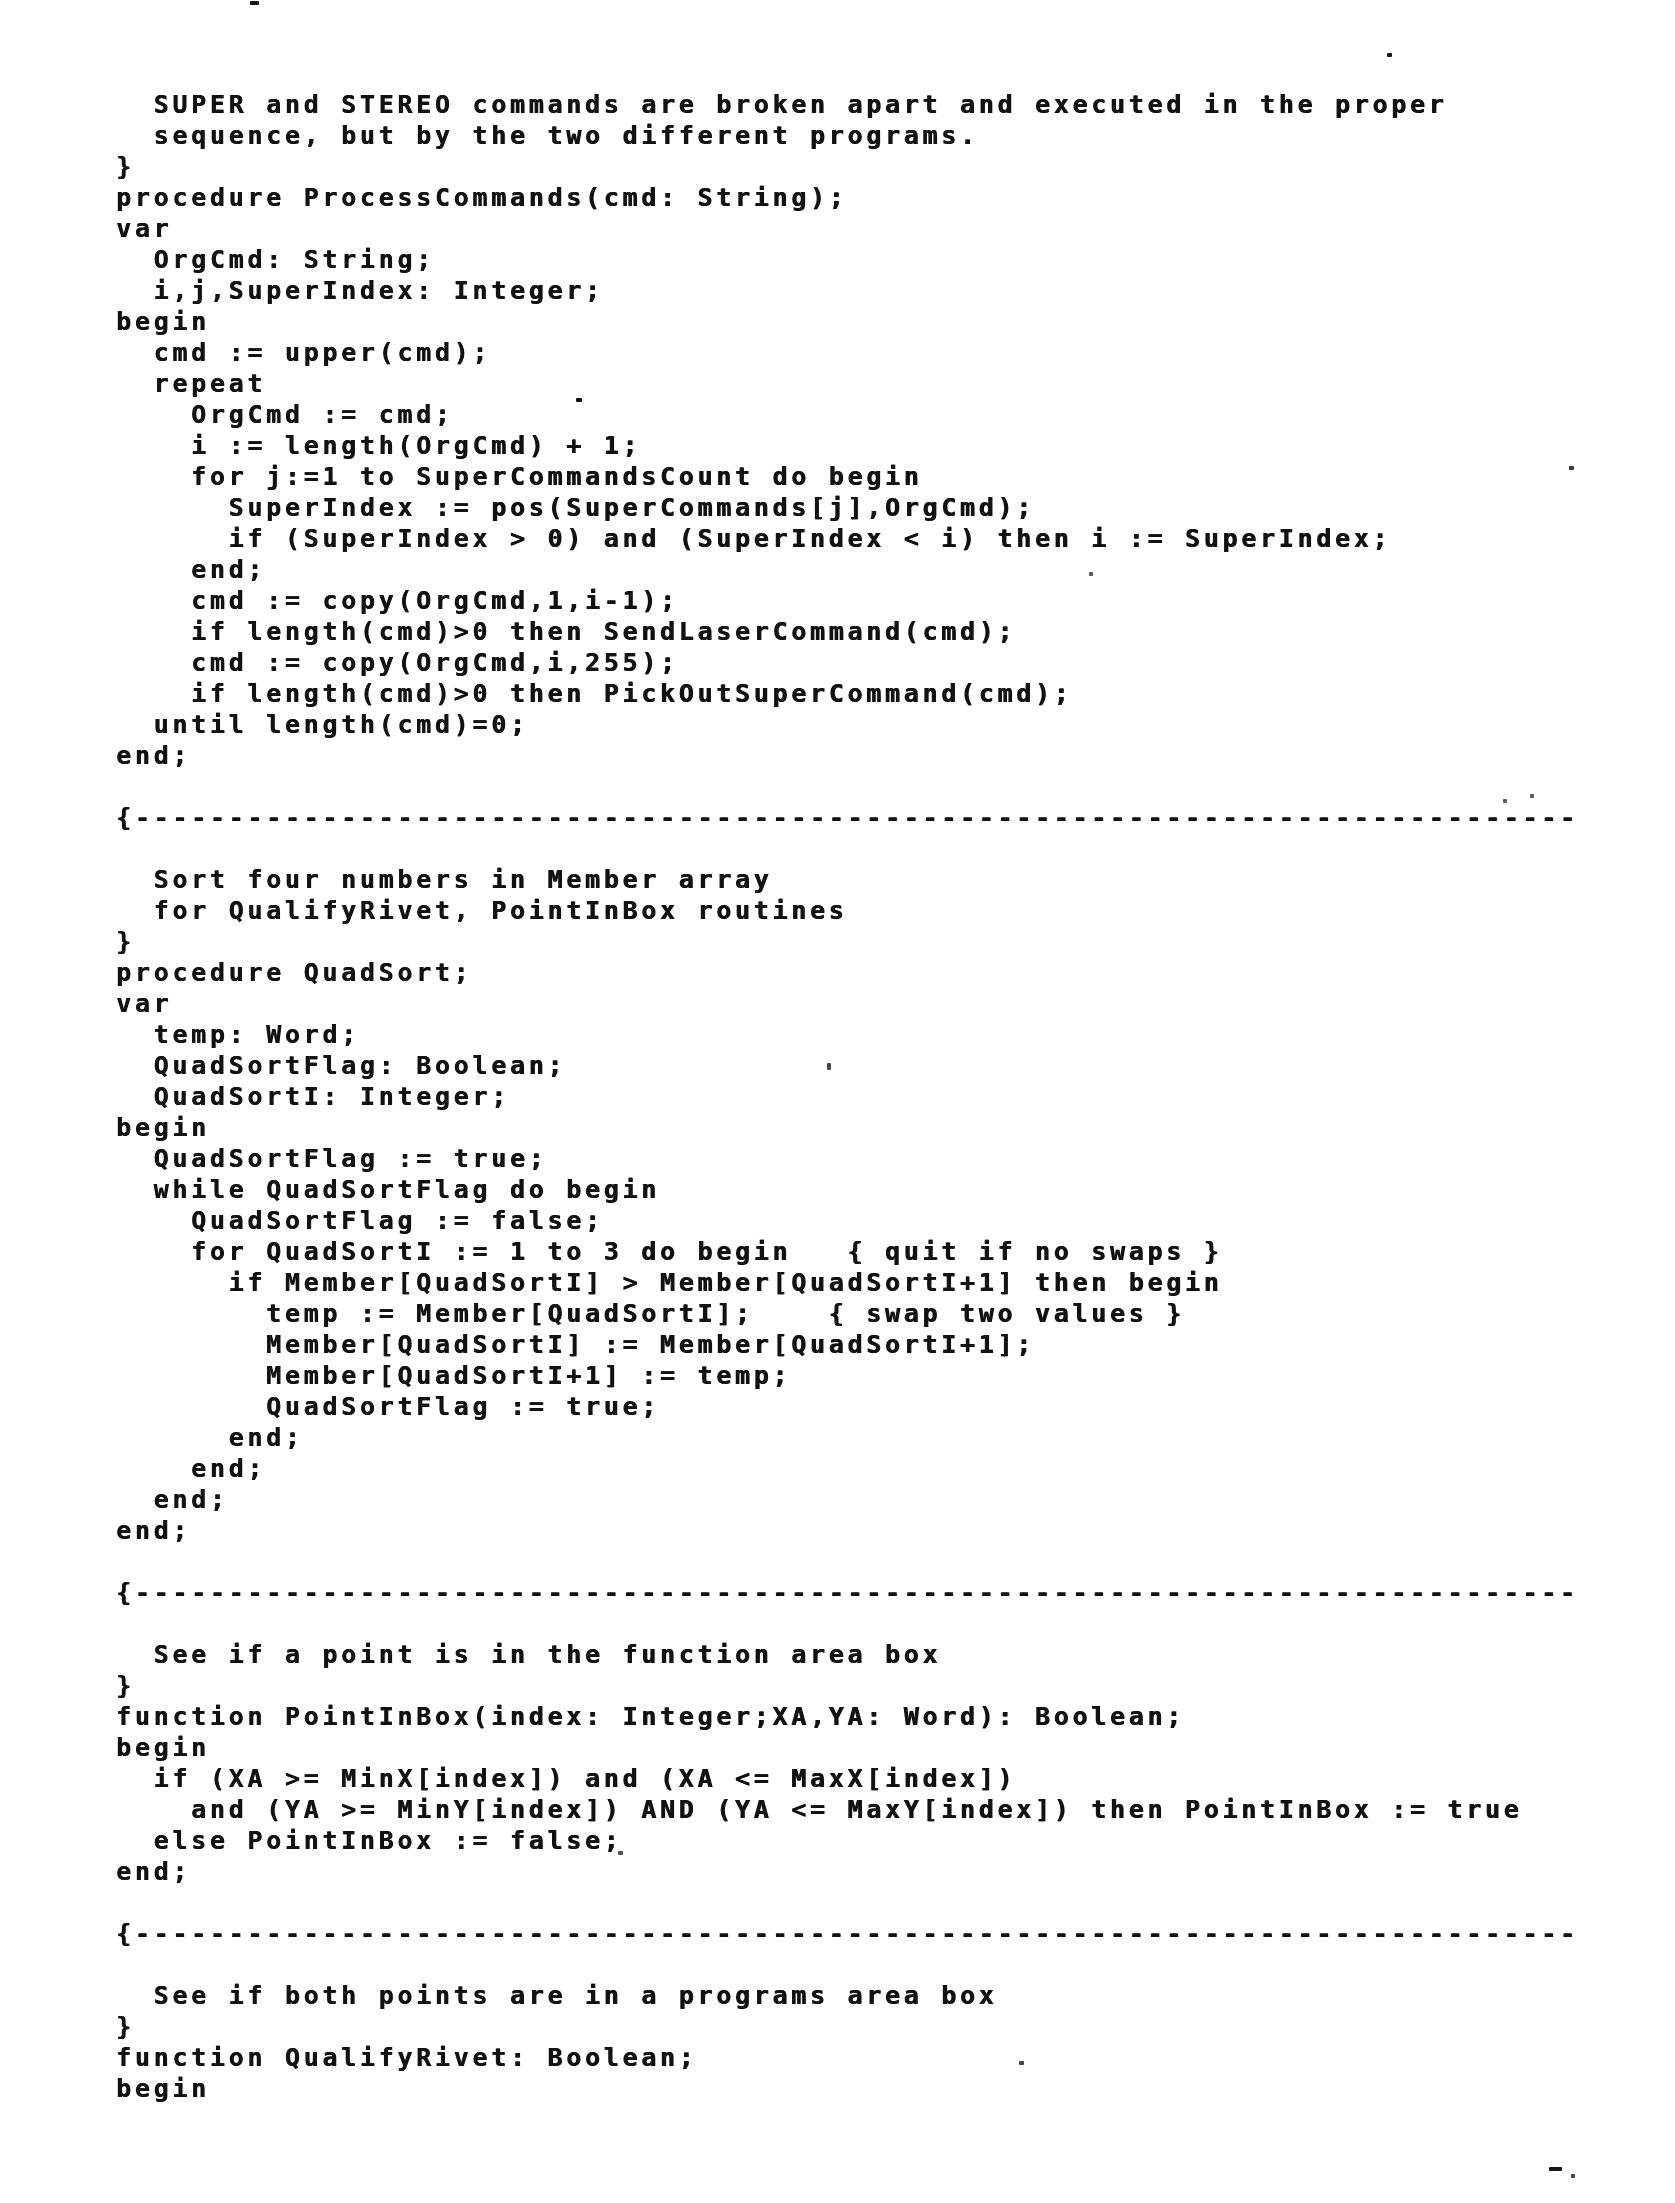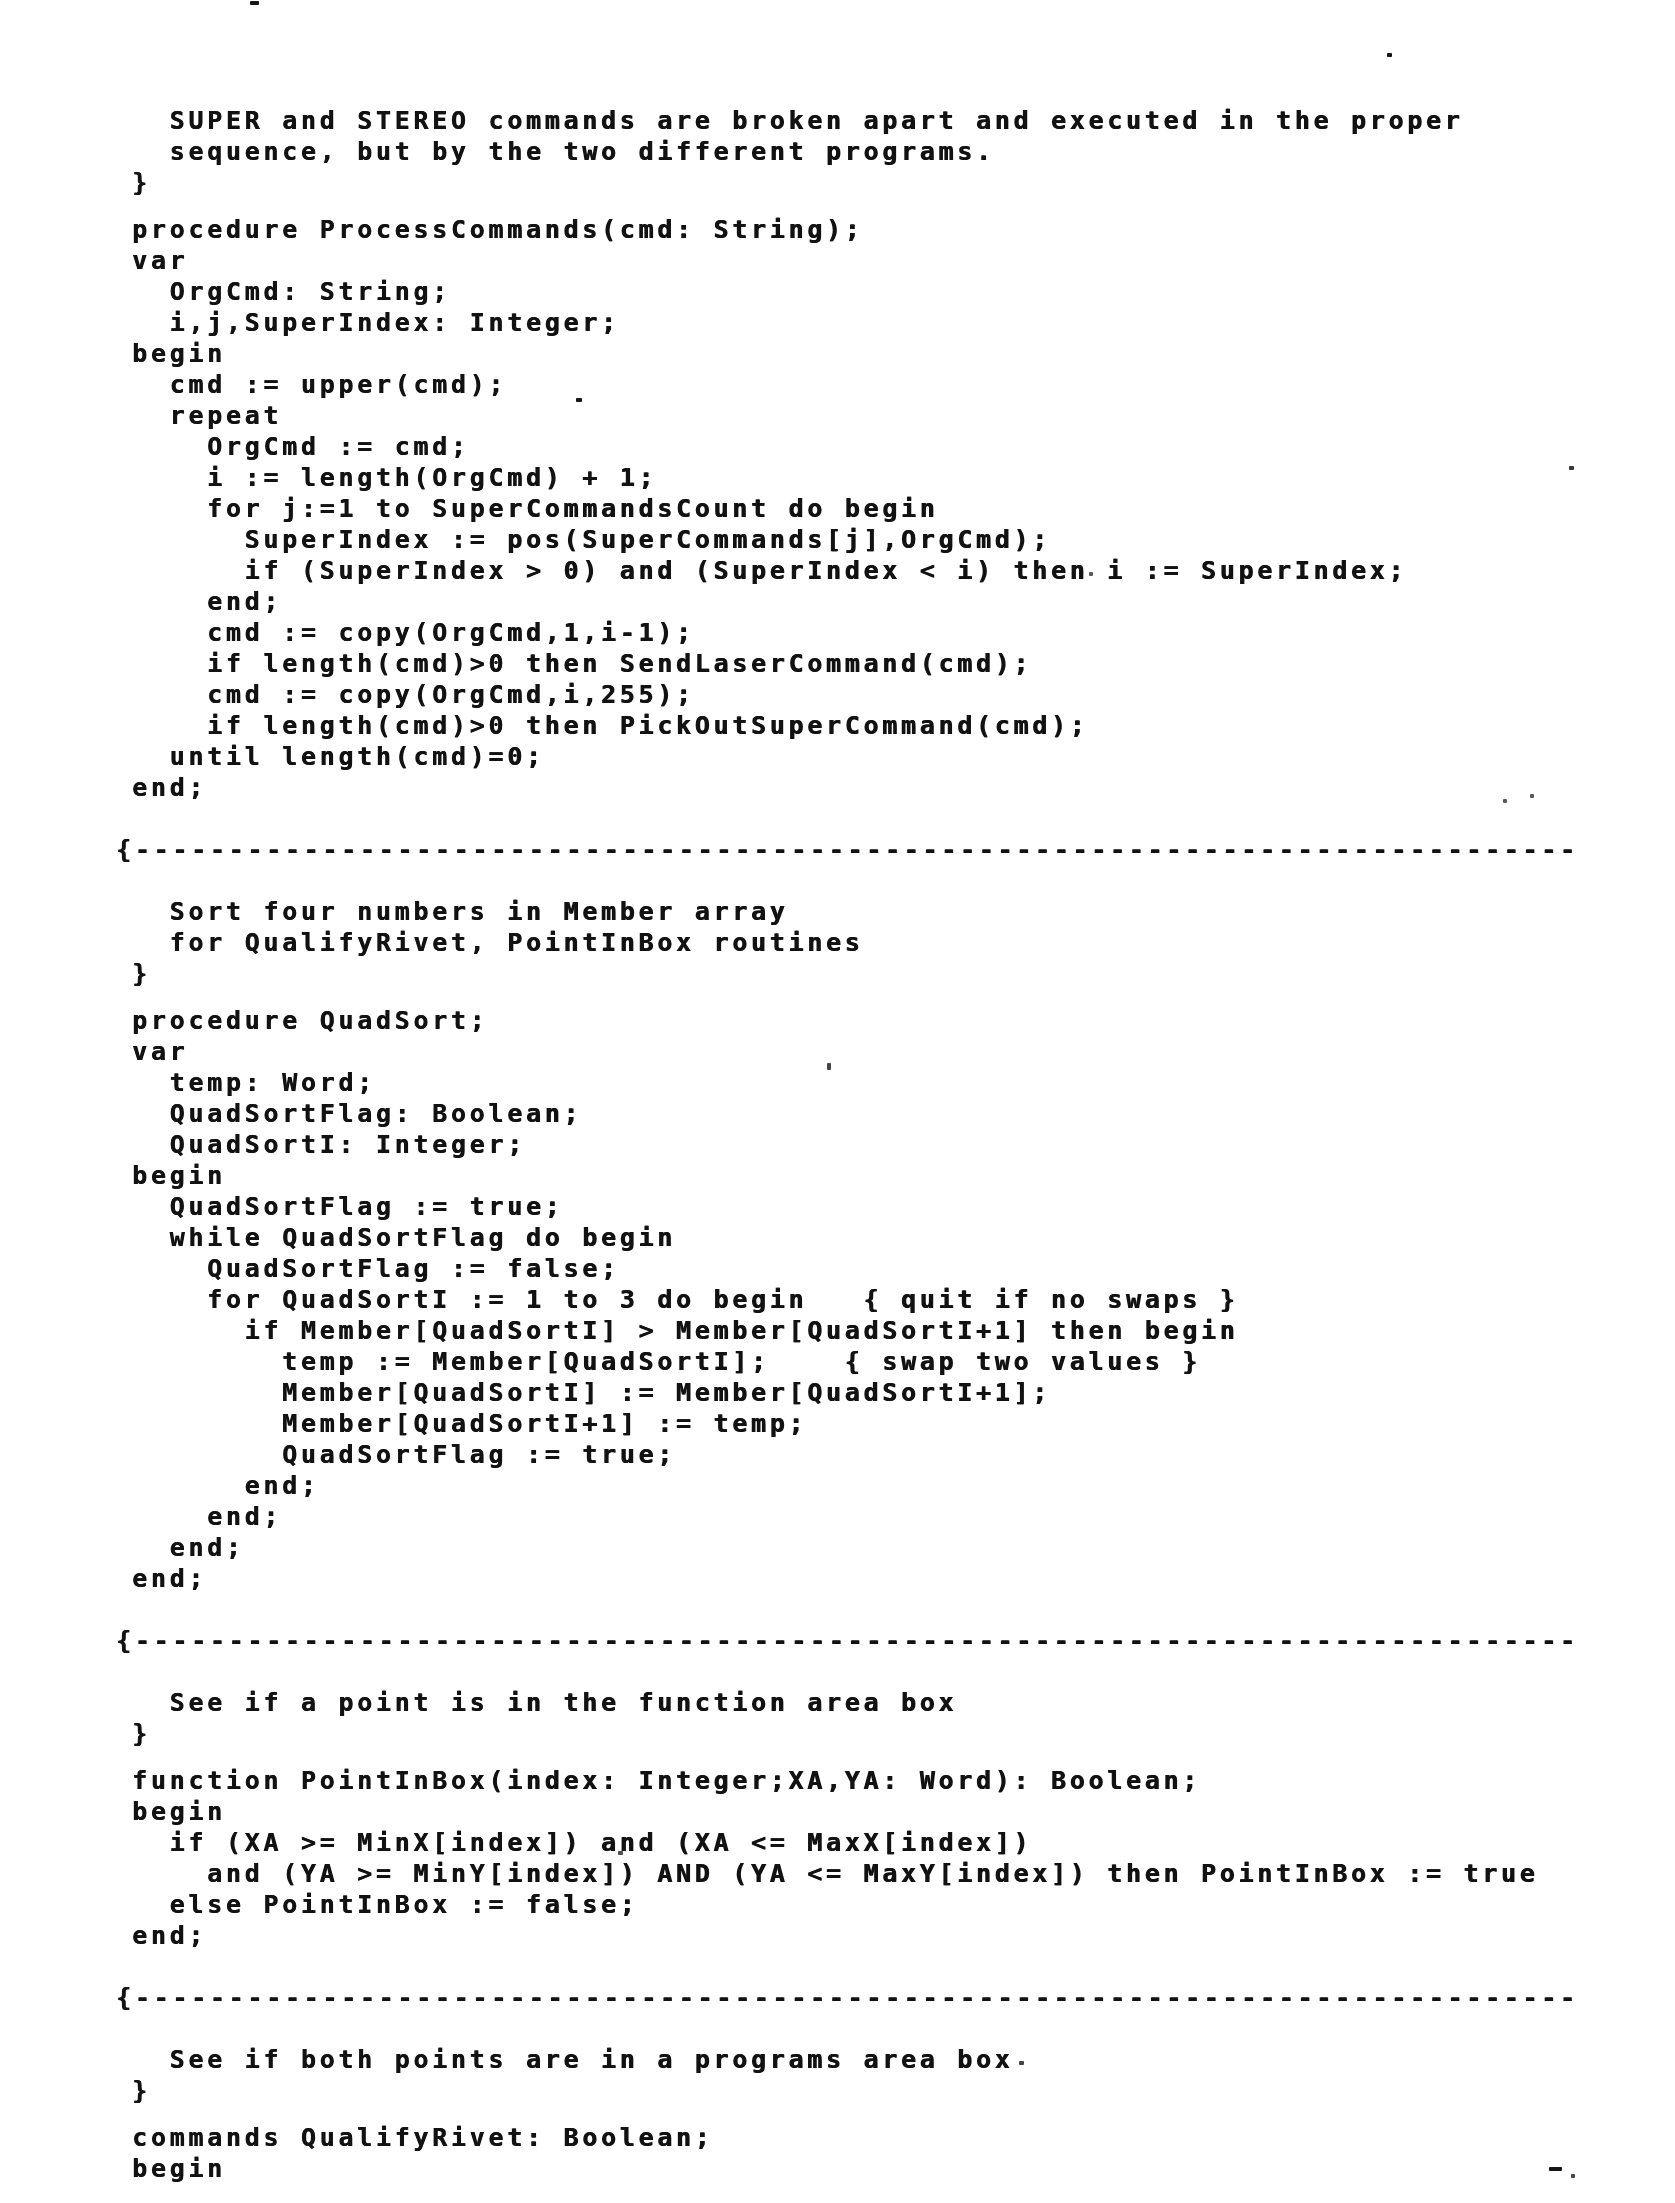--- a/index.html
+++ b/index.html
@@ -9,21 +9,21 @@
     position:relative;
     overflow:hidden;
   }
   .page{
     position:absolute;
     left:116px;
     top:89px;
     width:1514px;
   }
   pre.codeblock{
-    margin:16px;
+    margin:0;
     font-family:"DejaVu Sans Mono","Liberation Mono",monospace;
     font-size:25px;
     font-weight:700;
     line-height:31px;
     letter-spacing:3.7px;
     color:#121212;
     text-shadow:0.6px 0.4px 0 currentColor;
     white-space:pre;
   }
   pre.divider{
@@ -89,21 +89,21 @@
 }</pre>
   <pre class="codeblock">function PointInBox(index: Integer;XA,YA: Word): Boolean;
 begin
   if (XA &gt;= MinX[index]) and (XA &lt;= MaxX[index])
     and (YA &gt;= MinY[index]) AND (YA &lt;= MaxY[index]) then PointInBox := true
   else PointInBox := false;
 end;</pre>
   <pre class="codeblock divider">{-----------------------------------------------------------------------------</pre>
   <pre class="codeblock">  See if both points are in a programs area box
 }</pre>
-  <pre class="codeblock">commands QualifyRivet: Boolean;
+  <pre class="codeblock">function QualifyRivet: Boolean;
 begin</pre>
 </div>
 
 <div class="speck" style="left:250px;top:0.9px;width:9.2px;height:3.7px;"></div>
 <div class="speck" style="left:1387px;top:53px;width:4.6px;height:3.7px;"></div>
 <div class="speck" style="left:576px;top:398px;width:5.5px;height:3.7px;"></div>
 <div class="speck" style="left:1569px;top:466px;width:4.6px;height:3.7px;opacity:.85;"></div>
 <div class="speck" style="left:1089px;top:572px;width:3.7px;height:3.7px;opacity:.7;"></div>
 <div class="speck" style="left:1503px;top:799px;width:3.7px;height:3.7px;opacity:.7;"></div>
 <div class="speck" style="left:1530px;top:794px;width:3.7px;height:3.7px;opacity:.7;"></div>

